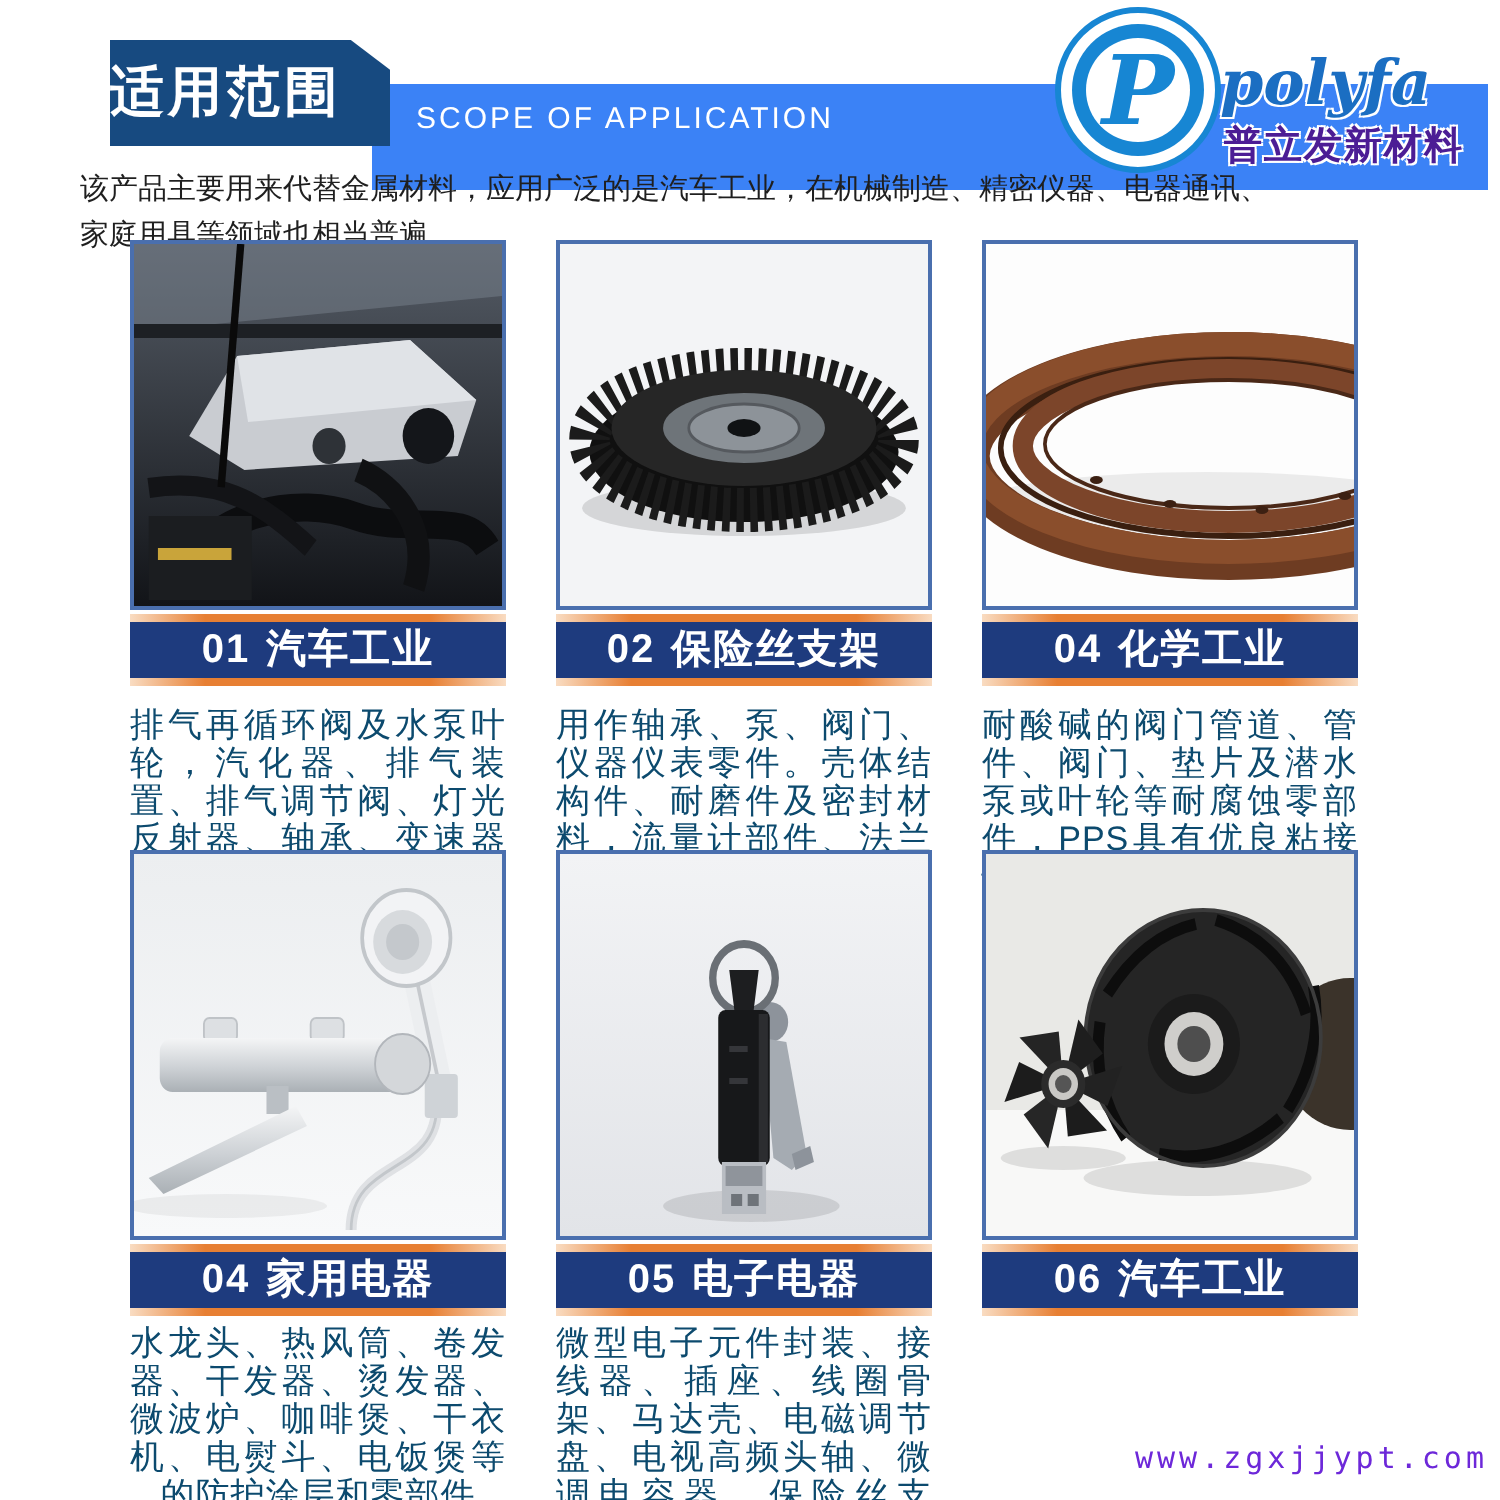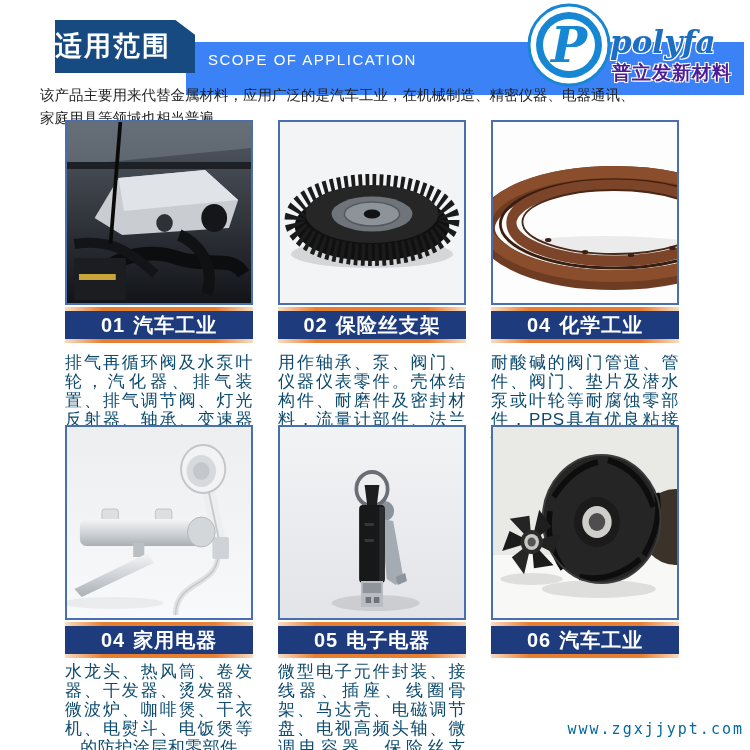--- a/index.html
+++ b/index.html
@@ -39,21 +39,21 @@
   .card-banner-inner{height:28px;background:#1e3b7e;color:#ffffff;text-align:center;
                      line-height:28px;font-size:20px;font-weight:600;letter-spacing:1px;}
   .card-banner-inner .num{margin-right:8px;}
   .card-desc{font-size:17px;color:#0c4a6e;line-height:19px;letter-spacing:0.5px;
              text-align:justify;text-align-last:center;}
   .row1 .card-desc{margin-top:10px}
   .row2 .card-desc{margin-top:4px}
 
   
   .site-url{position:absolute;right:6px;top:720px;font-family:"DejaVu Sans Mono",monospace;
-            font-size:15px;color:#0369a1;letter-spacing:2px;}
+            font-size:15px;color:#6d28d9;letter-spacing:2px;}
 </style>
 </head>
 <body>
 
 <div id="page">
 
   <div class="banner-light">
     <span>SCOPE OF APPLICATION</span>
   </div>
   <div class="title-box">

